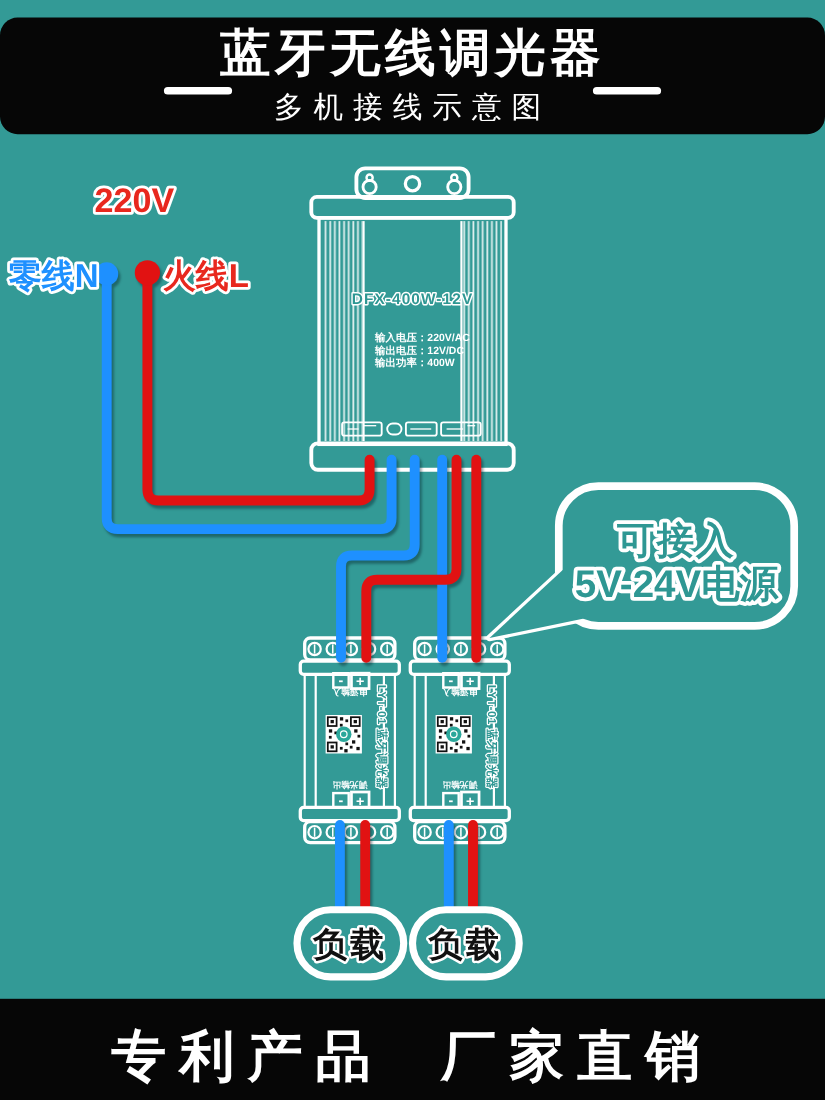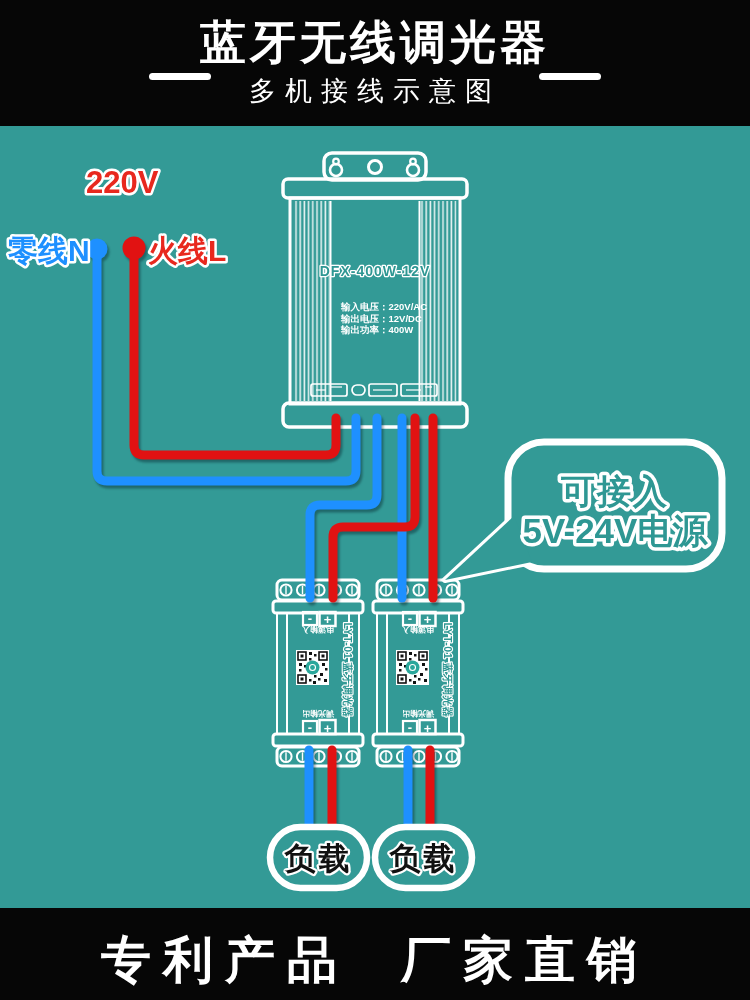--- a/index.html
+++ b/index.html
@@ -1,20 +1,20 @@
 <!DOCTYPE html>
 <html><head>
 <meta charset="utf-8">
 <style>
   html,body{margin:0;padding:0;}
   .page{position:relative;width:750px;height:1000px;background:#339a96;overflow:hidden;
         font-family:"Liberation Sans",sans-serif;}
   .banner{position:absolute;left:0;width:750px;background:#060606;color:#fff;
           display:flex;flex-direction:column;align-items:center;justify-content:center;z-index:3;}
-  .banner.top{top:0;height:126px;}
+  .banner.top{top:16px;height:106px;border-radius:16px;}
   .banner.bottom{bottom:0;height:92px;}
   .title{font-size:46px;font-weight:bold;letter-spacing:4px;line-height:1.1;}
   .subtitle-row{display:flex;align-items:flex-start;gap:38px;margin-top:5px;}
   .subtitle{font-size:27px;letter-spacing:9px;font-weight:500;}
   .dash{width:62px;height:7px;border-radius:3.5px;background:#fff;}
   .footer-text{font-size:50px;font-weight:bold;letter-spacing:12px;white-space:pre;margin-top:13px;}
   svg.diagram{position:absolute;left:0;top:0;z-index:1;}
   .wires{filter:drop-shadow(2px 3px 1px rgba(0,22,32,.38));}
   .t-outline{paint-order:stroke;stroke:#fff;stroke-linejoin:round;font-weight:bold;}
   text{font-family:"Liberation Sans",sans-serif;}

